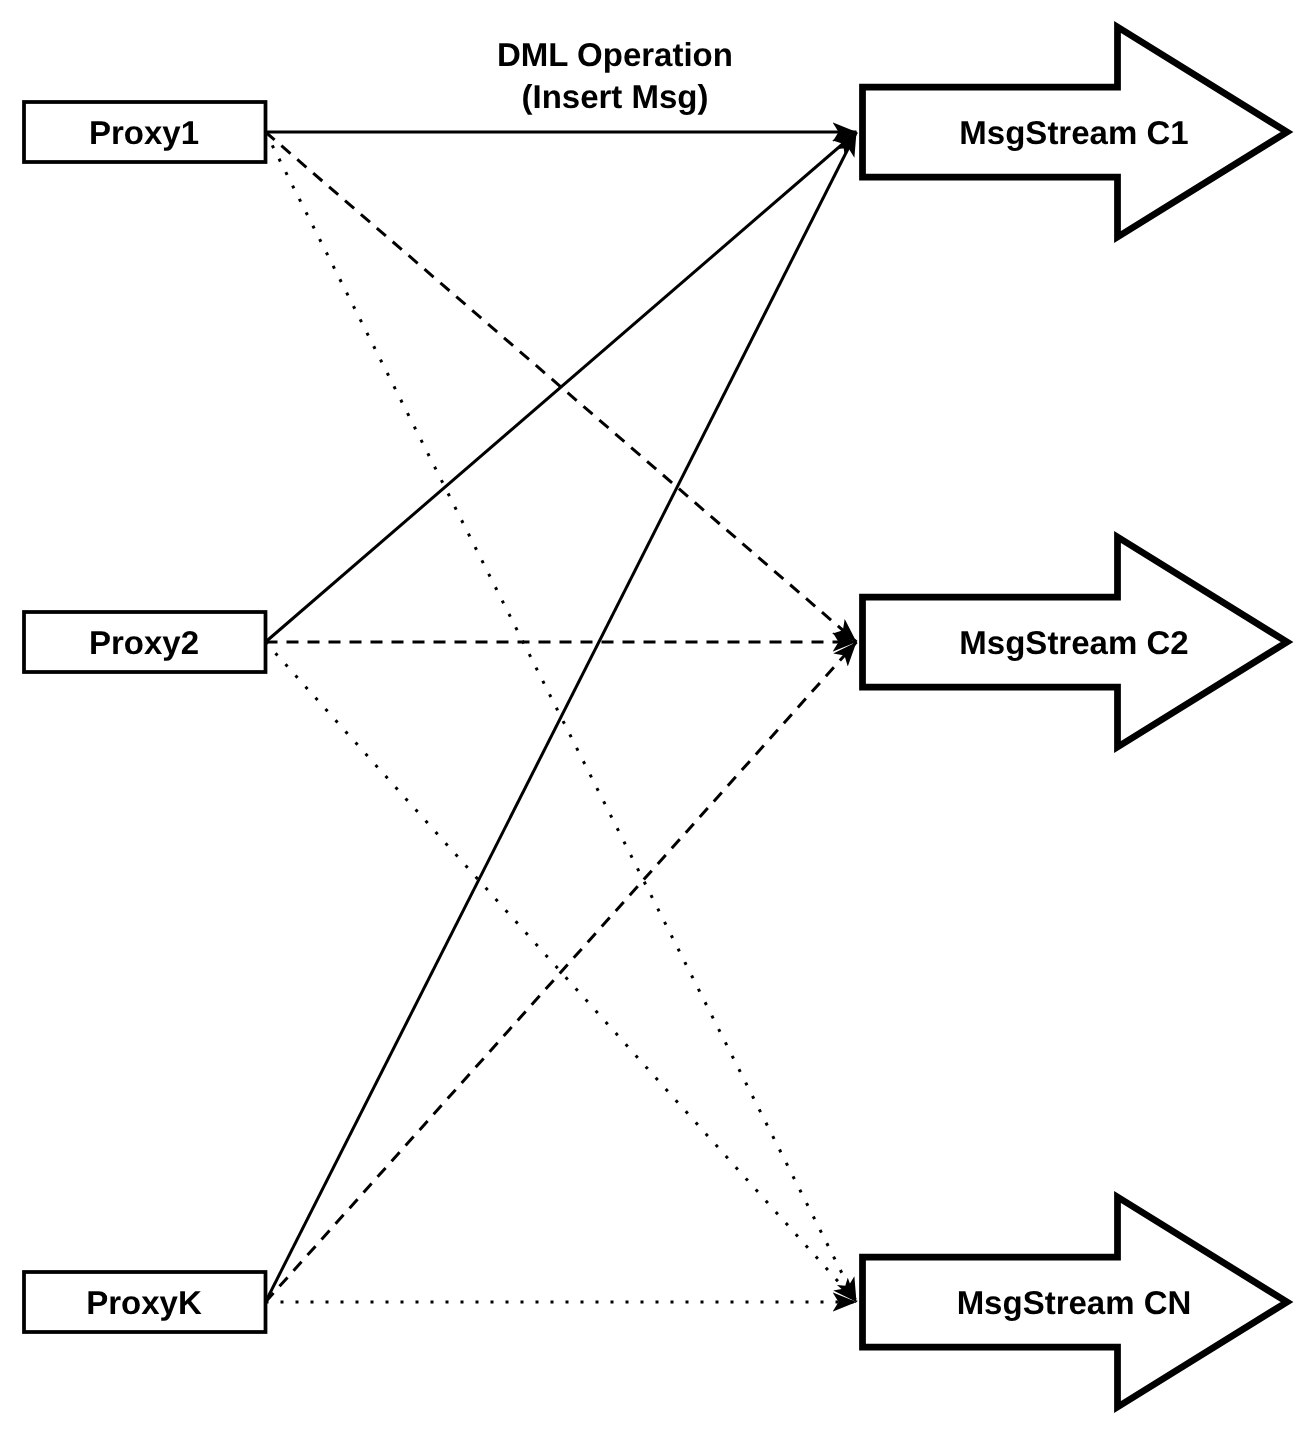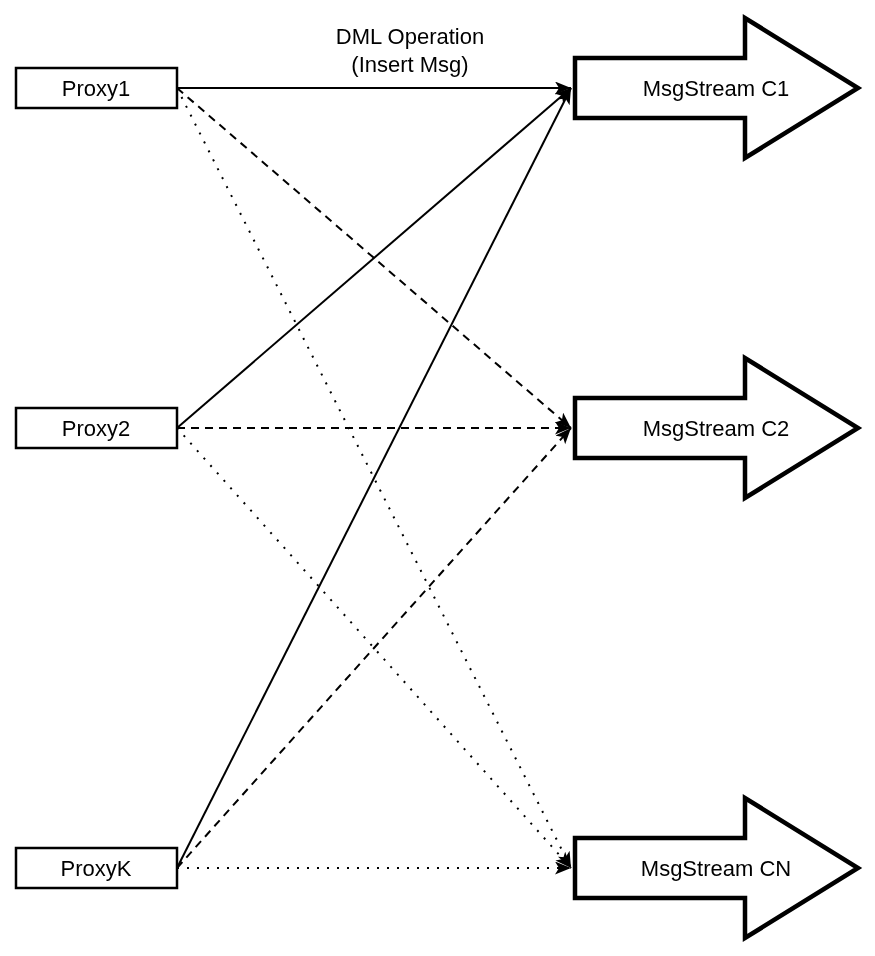--- a/index.html
+++ b/index.html
@@ -7,20 +7,21 @@
     padding: 0;
     background: #ffffff;
     font-family: "Liberation Sans", sans-serif;
   }
   .canvas {
     position: relative;
     width: 875px;
     height: 956px;
     background: #ffffff;
     overflow: hidden;
+    font-weight: bold;
   }
   svg { display: block; }
   .title-label {
     font-family: "Liberation Sans", sans-serif;
     font-size: 22px;
     fill: #000000;
   }
   .node-label {
     font-family: "Liberation Sans", sans-serif;
     font-size: 22px;

